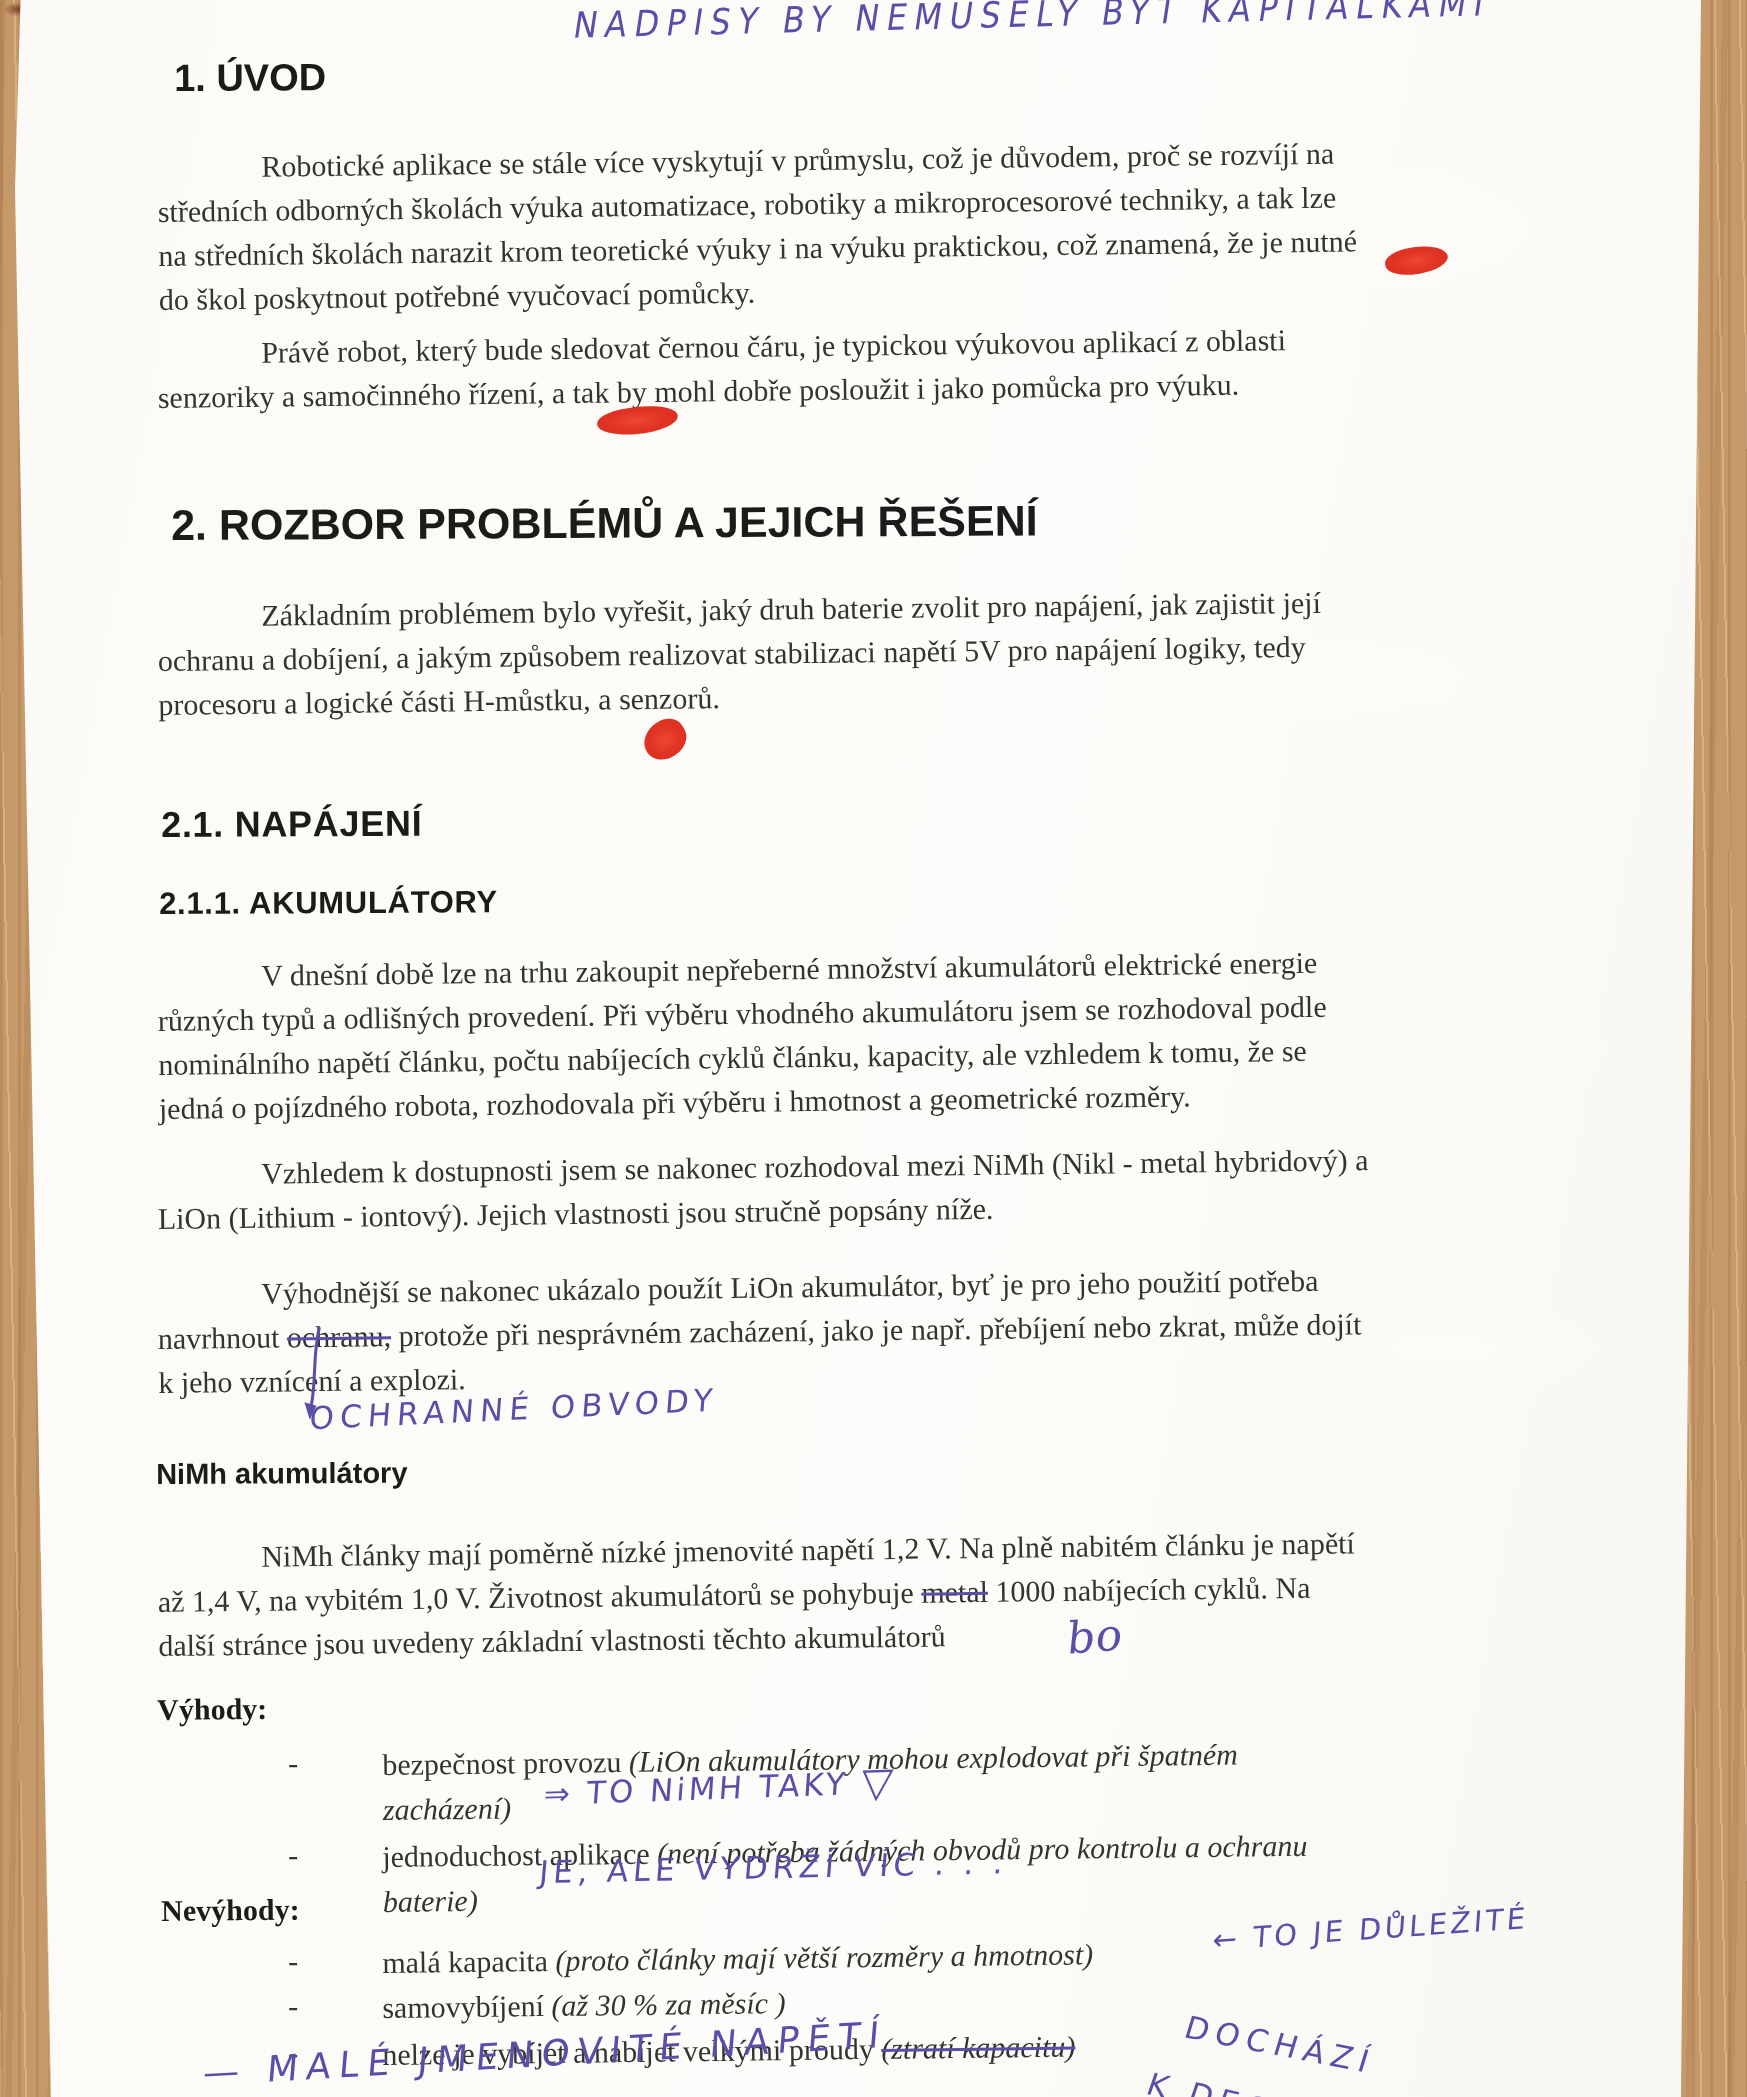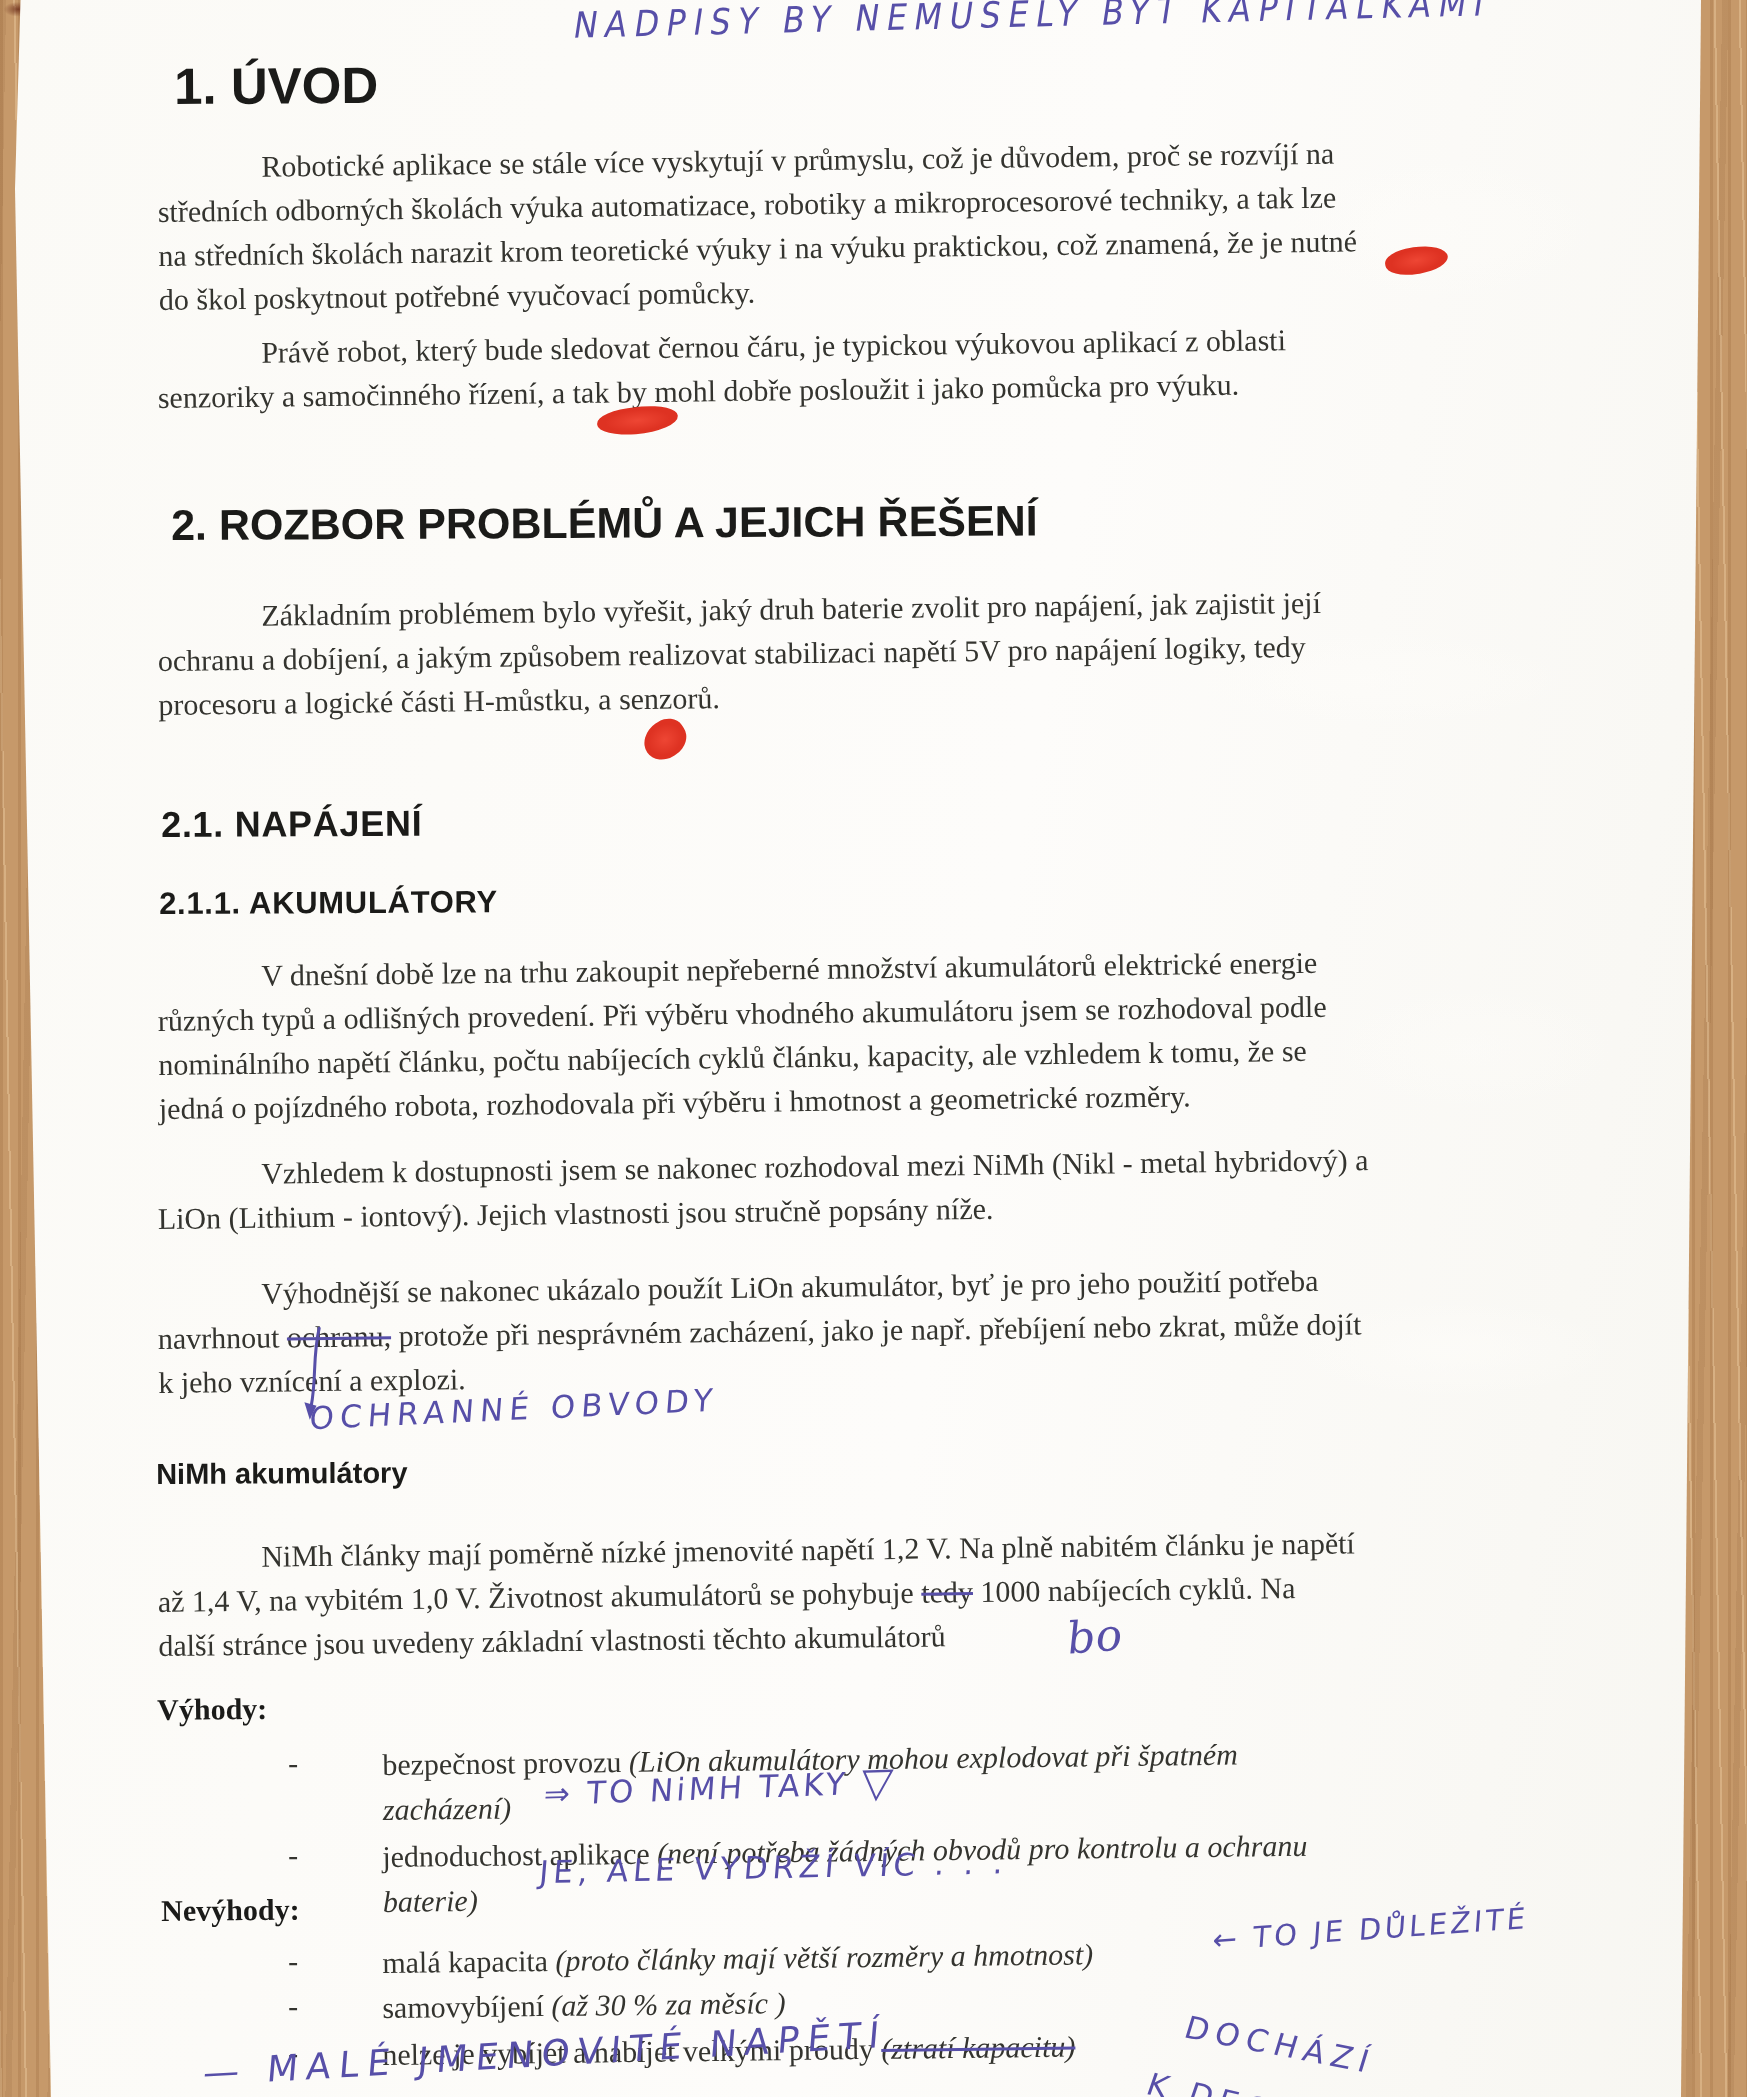--- a/index.html
+++ b/index.html
@@ -15,21 +15,21 @@
   .knot{position:absolute;left:0;top:0;width:61px;height:31px;
     background:radial-gradient(closest-side at 30% 30%, rgba(110,48,28,.85), rgba(110,48,28,0) 80%);}
   
   .paper{position:absolute;inset:0;background:linear-gradient(100deg,#fbfaf6 0%,#fdfcfa 55%,#f7f6f1 100%);
     clip-path:polygon(20.5px 0%, 1701px 0%, 1681px 100%, 51px 100%, 15px 9%);}
   .fade{position:absolute;pointer-events:none;
     background:radial-gradient(closest-side, rgba(253,252,249,.68), rgba(253,252,249,0) 78%);}
   
   .h{position:absolute;margin:0;color:#1b1b19;font-family:"Liberation Sans",sans-serif;font-weight:bold;
      white-space:nowrap;transform:rotate(-.3deg);transform-origin:0 0;}
-  .h1{left:174px;top:57px;font-size:51px;}
+  .h1{left:174px;top:57px;font-size:38px;}
   .h2{left:171px;top:501px;font-size:43px;}
   .h21{left:161px;top:804px;font-size:36px;letter-spacing:0.7px;}
   .h211{left:159px;top:886px;font-size:31px;letter-spacing:0.7px;}
   .hnimh{left:156px;top:1458px;font-size:29px;}
   .hlist{font-family:"Liberation Serif",serif;font-size:30px;transform:rotate(-.6deg);}
   .hvy{left:157px;top:1693px;}
   .hnevy{left:161px;top:1894px;}
   .p{position:absolute;color:#34342f;font-size:30px;line-height:44px;white-space:nowrap;
      transform:rotate(-.7deg);transform-origin:0 0;}
   .ln{display:block;}
@@ -138,21 +138,21 @@
     <path d="M30 2 C20 44 26 78 18 118" fill="none" stroke="#574fa8" stroke-width="4.5" stroke-linecap="round"></path>
     <path d="M16 138 L8 112 L26 117 Z" fill="#574fa8"></path>
   </svg>
   <div class="hw ochr">OCHRANNÉ OBVODY</div>
 
   <h3 class="h hnimh">NiMh akumulátory</h3>
 
   <div class="p p7">
     <span class="ln ind">NiMh články mají poměrně nízké jmenovité napětí 1,2 V. Na plně nabitém článku je napětí</span>
     <span class="ln">
-      <span>až 1,4 V, na vybitém 1,0 V. Životnost akumulátorů se pohybuje </span><span class="strike">tedy</span><span> 1000 nabíjecích cyklů. Na</span>
+      <span>až 1,4 V, na vybitém 1,0 V. Životnost akumulátorů se pohybuje </span><span class="strike">metal</span><span> 1000 nabíjecích cyklů. Na</span>
     </span>
     <span class="ln">další stránce jsou uvedeny základní vlastnosti těchto akumulátorů</span>
   </div>
   <div class="hw bo">bo</div>
 
   <div class="h hlist hvy">Výhody:</div>
 
   <div class="li liv1">
     <span class="dash">-</span>
     <span class="ln">

